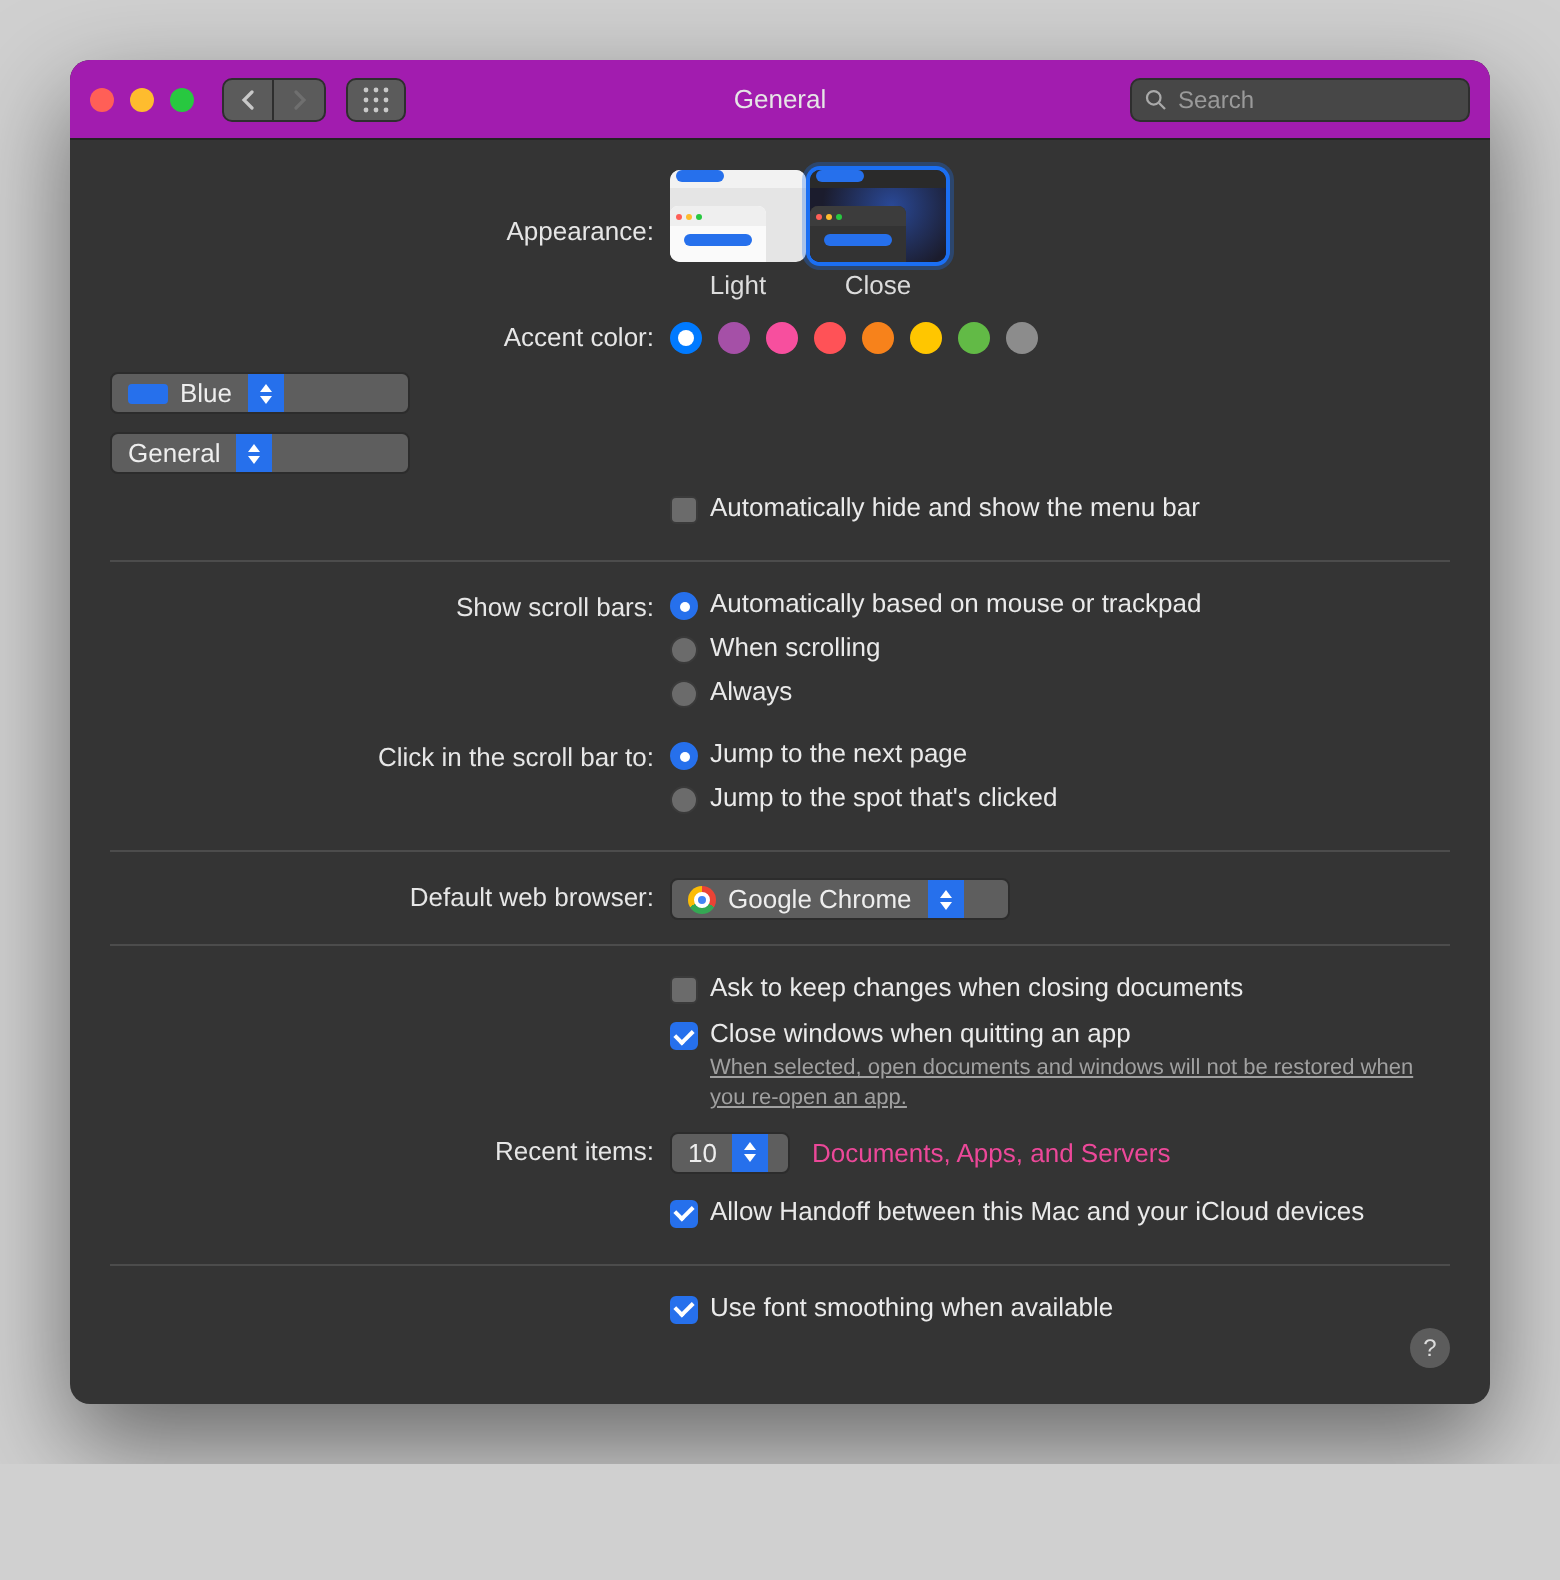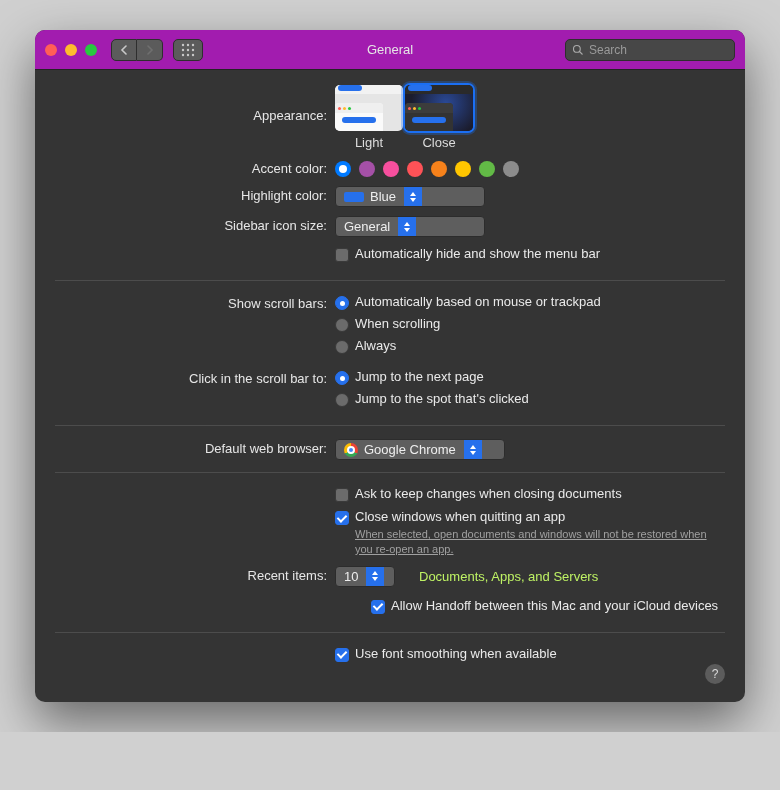--- a/index.html
+++ b/index.html
@@ -133,21 +133,21 @@
     .check.checked::after{content:"";width:4px;height:7px;border:solid #fff;border-width:0 2px 2px 0;transform:rotate(45deg);margin-top:-2px;}
     .radio {
       width:14px;height:14px;border-radius:50%;background:#6b6b6b;border:1px solid #3a3a3a;
       flex-shrink:0;margin-top:2px;display:flex;align-items:center;justify-content:center;
     }
     .radio.selected { background:#2670ec;border-color:#2670ec;}
     .radio.selected::after{content:"";width:5px;height:5px;border-radius:50%;background:#fff;}
     
     .divider { height:1px; background:#4c4c4c; margin: 12px 0; }
     .hint { font-size:11px; color:#a0a0a0; line-height:1.35; padding-left:20px; margin-top:2px;text-decoration:underline; }
-    .inline-label { margin-left: 24px; color:#bef264; }
+    .inline-label { margin-left: 11px; color:#ec4899; }
     
     .chrome-icon { width:14px;height:14px;border-radius:50%;
       background: conic-gradient(#ea4335 0 120deg, #34a853 120deg 240deg, #fbbc05 240deg 360deg);
       position:relative; flex-shrink:0;}
     .chrome-icon::after{content:"";position:absolute;inset:3px;background:#4285f4;border-radius:50%;border:2px solid #fff;}
     
     .help-btn {
       width:20px;height:20px;border-radius:50%;background:#5c5c5c;color:#ddd;
       display:flex;align-items:center;justify-content:center;font-size:12px;
       position:absolute; right:20px; bottom:18px;
@@ -256,37 +256,35 @@
             <div class="swatch" style="background: rgb(255, 82, 87);"></div>
             <div class="swatch" style="background: rgb(247, 130, 27);"></div>
             <div class="swatch" style="background: rgb(255, 198, 0);"></div>
             <div class="swatch" style="background: rgb(98, 186, 70);"></div>
             <div class="swatch" style="background: rgb(140, 140, 140);"></div>
           </div>
       </div>
     </div>
 
     <div class="row">
-      <div class="label-col">Highlight color:</div>
       <div class="field-col">
         <div class="dropdown" style="width:150px;">
           <div class="dd-body">
               <span class="color-chip"></span>
               <span>Blue</span>
             </div>
           <div class="dd-arrows">
               <div class="arrow-up"></div>
               <div class="arrow-down"></div>
             </div>
         </div>
       </div>
     </div>
 
     <div class="row">
-      <div class="label-col">Sidebar icon size:</div>
       <div class="field-col">
         <div class="dropdown" style="width:150px;">
           <div class="dd-body">
               <span>General</span>
             </div>
           <div class="dd-arrows">
               <div class="arrow-up"></div>
               <div class="arrow-down"></div>
             </div>
         </div>
@@ -387,21 +385,21 @@
             </div>
           <div class="dd-arrows">
               <div class="arrow-up"></div>
               <div class="arrow-down"></div>
             </div>
         </div>
         <span class="inline-label">Documents, Apps, and Servers</span>
       </div>
     </div>
 
-    <div class="row" style="margin-top:10px;gap:36px;">
+    <div class="row" style="margin-top:10px;">
       <div class="label-col"></div>
       <div class="field-col">
         <div class="check-row">
           <div class="check checked"></div>
           <span>Allow Handoff between this Mac and your iCloud devices</span>
         </div>
       </div>
     </div>
 
     <div class="divider"></div>

